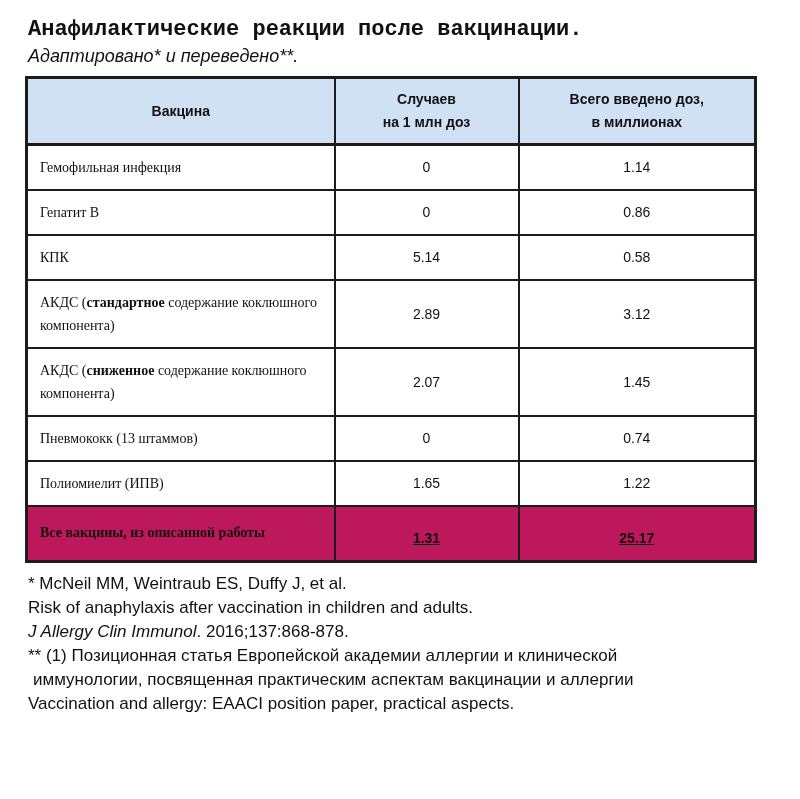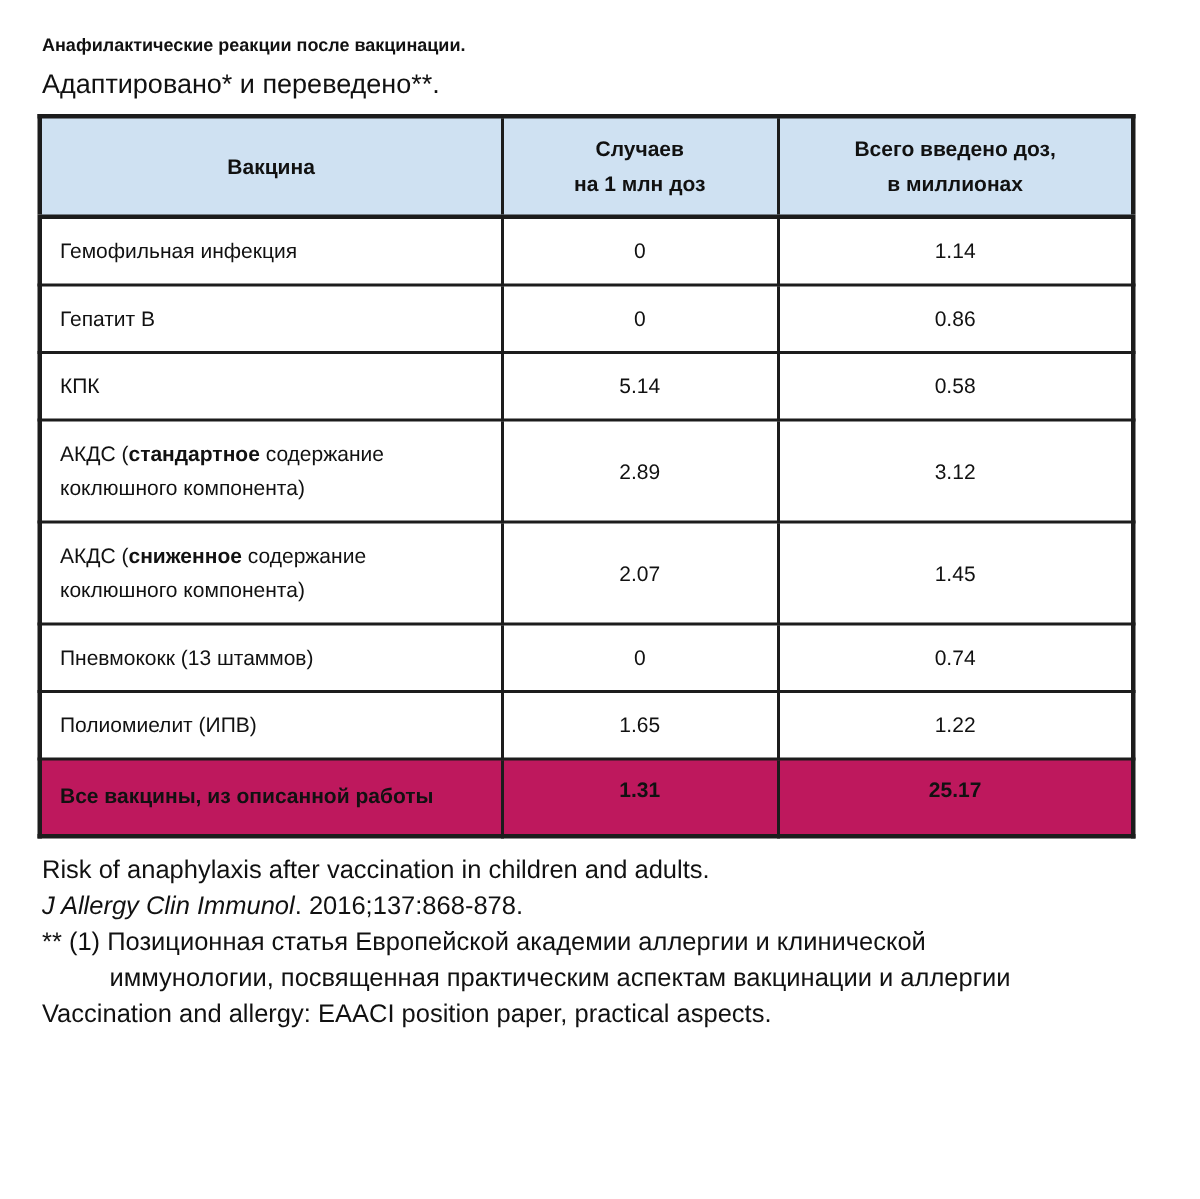--- a/index.html
+++ b/index.html
@@ -12,28 +12,30 @@
     width: 800px;
     height: 799px;
     font-family: "Liberation Sans", sans-serif;
     color: #111111;
     overflow: hidden;
   }
   .page {
     padding: 17px 24px 0 28px;
   }
   .doc-title {
-    font-size: 12px;
+    font-size: 22px;
     font-weight: bold;
     line-height: 26px;
+    font-family: Liberation Mono, monospace;
   }
   .doc-subtitle {
     font-size: 18px;
     font-weight: normal;
     line-height: 26px;
+    font-style: italic;
   }
   table.vaccine-table {
     border-collapse: collapse;
     table-layout: fixed;
     width: 729px;
     margin-top: 7px;
     margin-left: -3px;
     font-size: 14px;
     border: 3px solid #1c1c1c;
   }
@@ -49,45 +51,47 @@
     font-weight: bold;
     text-align: center;
     padding: 9px 6px;
     line-height: 23px;
     border-bottom: 3px solid #1c1c1c;
   }
   .vaccine-table td.c-vaccine {
     text-align: left;
     padding: 10px 10px 10px 12px;
     line-height: 23px;
+    font-family: Liberation Serif, serif;
   }
   .vaccine-table td.c-num {
     text-align: center;
     padding: 10px 6px;
     line-height: 23px;
   }
   .vaccine-table tr.total-row td {
     background: #be185d;
     font-weight: bold;
   }
   .vaccine-table tr.total-row td.c-num {
     vertical-align: top;
-    padding-top: 8px;
+    padding-top: 20px;
+    text-decoration: underline;
   }
   .vaccine-table tr.total-row td.c-vaccine {
     padding-top: 12px;
     padding-bottom: 14px;
   }
   .footnotes {
     margin-top: 9px;
     font-size: 17px;
     line-height: 24px;
   }
   .fn-line { white-space: nowrap; }
-  .fn-indent { padding-left: 5px; margin-left: 40px; }
+  .fn-indent { padding-left: 5px; }
 </style>
 </head>
 <body>
 
 <div class="page">
 
   <div class="doc-title">Анафилактические реакции после вакцинации.</div>
   <div class="doc-subtitle">Адаптировано* и переведено**.</div>
 
   <table class="vaccine-table">
@@ -141,20 +145,21 @@
       </tr>
       <tr class="total-row">
         <td class="c-vaccine">Все вакцины, из описанной работы</td>
         <td class="c-num">1.31</td>
         <td class="c-num">25.17</td>
       </tr>
     </tbody>
   </table>
 
   <div class="footnotes">
+    <div class="fn-line">* McNeil MM, Weintraub ES, Duffy J, et al.</div>
     <div class="fn-line">Risk of anaphylaxis after vaccination in children and adults.</div>
     <div class="fn-line"><i>J Allergy Clin Immunol</i><span>. 2016;137:868-878.</span></div>
     <div class="fn-line">** (1) Позиционная статья Европейской академии аллергии и клинической</div>
     <div class="fn-line fn-indent">иммунологии, посвященная практическим аспектам вакцинации и аллергии</div>
     <div class="fn-line">Vaccination and allergy: EAACI position paper, practical aspects.</div>
   </div>
 
 </div>
 
 </body></html>

